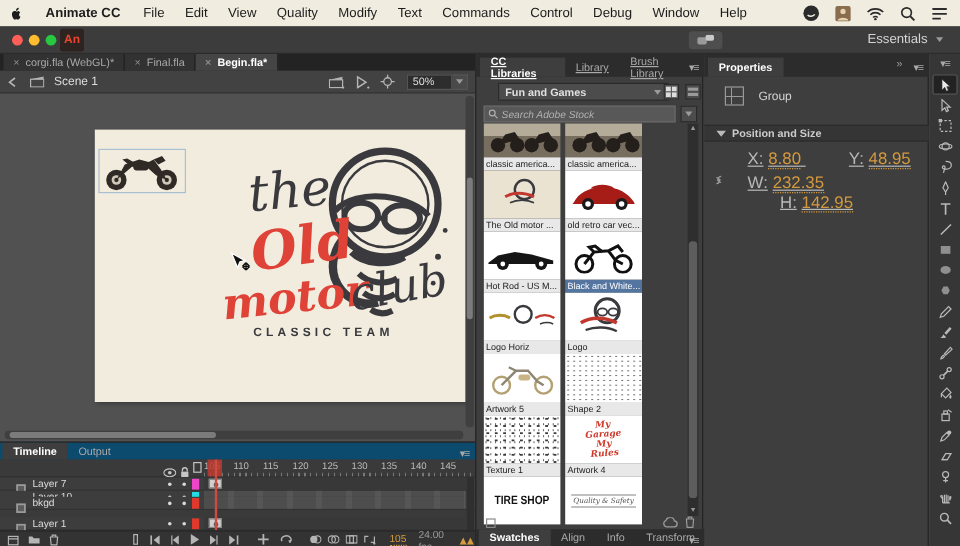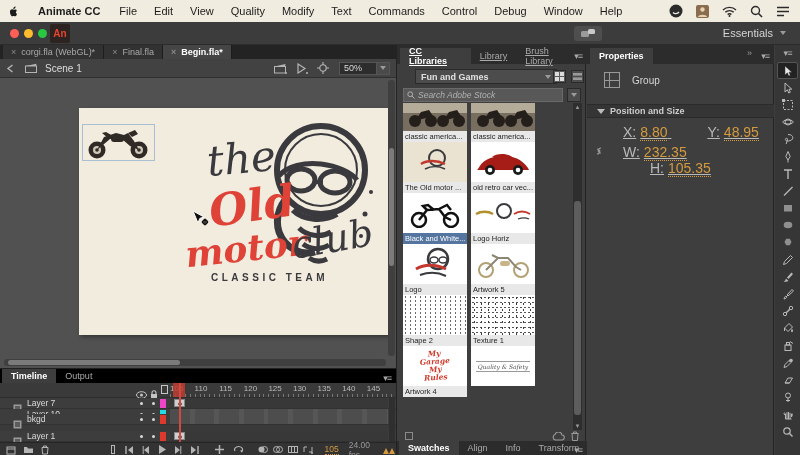--- a/index.html
+++ b/index.html
@@ -46,21 +46,21 @@
   #logo-sub   { position:absolute; left:132px; top:164px; font-size:10px; letter-spacing:3.5px; color:#3a393d; font-weight:bold; }
   #bike-sel { position:absolute; left:3px; top:16px; width:73px; height:37px; border:1px solid #a9bfd2; }
   #stage-hscroll { position:absolute; left:4px; top:281px; width:382px; height:7px; background:#3f3f3f; border-radius:3px; }
   #stage-hthumb { position:absolute; left:4px; top:1px; width:172px; height:5px; background:#7b7b7b; border-radius:3px; }
   #stage-vscroll { position:absolute; left:388px; top:2px; width:7px; height:276px; background:#3f3f3f; border-radius:3px; }
   #stage-vthumb { position:absolute; left:1px; top:68px; width:5px; height:118px; background:#7b7b7b; border-radius:3px; }
   #cursor { position:absolute; left:112px; top:102px; }
 
   
   #timeline { position:absolute; left:0; top:368px; width:396px; height:87px; background:#3a3a3a; border-top:1px solid #222; }
-  #tl-tabs { position:absolute; left:0; top:0; width:396px; height:14px; background:#000000; display:flex; padding-left:2px; }
+  #tl-tabs { position:absolute; left:0; top:0; width:396px; height:14px; background:#0c4a6e; display:flex; padding-left:2px; }
   .ptab { padding:0 9px; font-size:9px; color:#aaa; display:flex; align-items:center; background:transparent; }
   .ptab.active { background:#3e3e3e; color:#fff; font-weight:bold; }
   #tl-header { position:absolute; left:0; top:14px; width:396px; height:15px; background:#3a3a3a; border-bottom:1px solid #2e2e2e; }
   #tl-header .hic { position:absolute; top:2px; }
   #frame-numbers { position:absolute; left:170px; top:1px; display:flex; font-size:8px; color:#bbb; }
   #frame-numbers span { width:24.6px; }
   #tl-ruler-ticks { position:absolute; left:170px; bottom:0; width:226px; height:3px;
     background:repeating-linear-gradient(90deg,#777 0 1px,transparent 1px 4.92px); }
   .tl-row { position:absolute; left:0; width:396px; height:11px; border-bottom:1px solid #323232; background:#3d3d3d; }
   .tl-row .lname { position:absolute; left:27px; top:0; font-size:8.5px; color:#ddd; line-height:11px; }
@@ -574,20 +574,32 @@
                 <circle cx="16" cy="23" r="5" fill="#1a1a1a"></circle>
                 <circle cx="16" cy="23" r="2.3" fill="#fff"></circle>
                 <circle cx="44" cy="23" r="5" fill="#1a1a1a"></circle>
                 <circle cx="44" cy="23" r="2.3" fill="#fff"></circle>
               </svg>
             </div>
           <div class="cell-label">old retro car vec...</div>
         </div>
         <div class="cell">
           <div class="thumb">
+              <svg width="60" height="28" viewBox="0 0 60 28">
+                <path d="M2 20l8-6 14-3 14 2 18 5v3H2z" fill="#151515"></path>
+                <circle cx="14" cy="21" r="5" fill="#151515"></circle>
+                <circle cx="14" cy="21" r="2" fill="#fff"></circle>
+                <circle cx="46" cy="21" r="5" fill="#151515"></circle>
+                <circle cx="46" cy="21" r="2" fill="#fff"></circle>
+              </svg>
+            </div>
+          <div class="cell-label">Hot Rod - US M...</div>
+        </div>
+        <div class="cell">
+          <div class="thumb">
               <svg width="58" height="30" viewBox="0 0 58 30">
                 <circle cx="13" cy="22" r="7" fill="none" stroke="#111" stroke-width="2.5"></circle>
                 <circle cx="45" cy="22" r="7" fill="none" stroke="#111" stroke-width="2.5"></circle>
                 <path d="M13 22l8-10 12-1 6 8 6 3M21 12l-4-4 5-1 6 5M33 11l8-4 4 5" stroke="#111" stroke-width="2.5" fill="none"></path>
               </svg>
             </div>
           <div class="cell-label sel">Black and White...</div>
         </div>
         <div class="cell">
           <div class="thumb">
@@ -634,20 +646,25 @@
         <div class="cell">
           <div class="thumb t-garage">
               <span>My
 Garage
 My
 Rules</span>
             </div>
           <div class="cell-label">Artwork 4</div>
         </div>
         <div class="cell">
+          <div class="thumb t-tire">
+              <span>TIRE SHOP</span>
+            </div>
+        </div>
+        <div class="cell">
           <div class="thumb t-quality">
               <span>Quality &amp; Safety</span>
             </div>
         </div>
       </div>
     </div>
 
     <div id="lib-scroll">
       <span class="scroll-arrow" style="top:0">▲</span>
       <div id="lib-thumbbar"></div>
@@ -688,21 +705,21 @@
     </div>
     <div class="prow" id="prow-xy">
       <span>X:</span><span class="pval">8.80</span>
       <span class="y">Y:</span><span class="pval">48.95</span>
     </div>
     <span id="link-icon"><svg width="12" height="10" viewBox="0 0 12 10">
           <path d="M4 3a2.5 2.5 0 010 5M8 7a2.5 2.5 0 010-5M4.5 5h3" fill="none" stroke="#9a9a9a" stroke-width="1.2"></path>
         </svg></span>
     <div class="prow" id="prow-wh">
       <span>W:</span><span class="pval">232.35</span>
-      <span class="h">H:</span><span class="pval">105.35</span>
+      <span class="h">H:</span><span class="pval">142.95</span>
     </div>
   </div>
 
   <div id="tools-panel">
     <span class="pmenu">▾≡</span>
     <span class="tool active">
         <svg width="12" height="12" viewBox="0 0 12 12">
           <path d="M3 1v9l2.4-2.2 1.3 3.2 1.6-.7-1.3-3.1H9.8z" fill="#e8e8e8" stroke="#333" stroke-width=".5"></path>
         </svg>
       </span>

